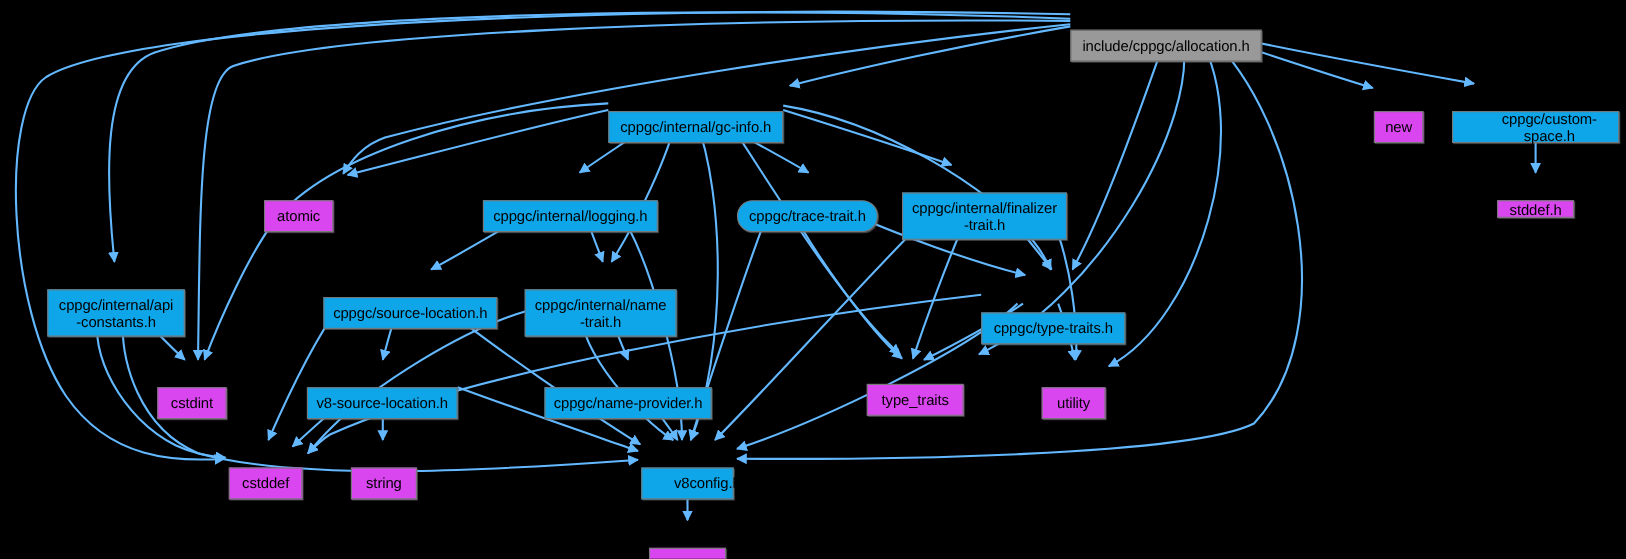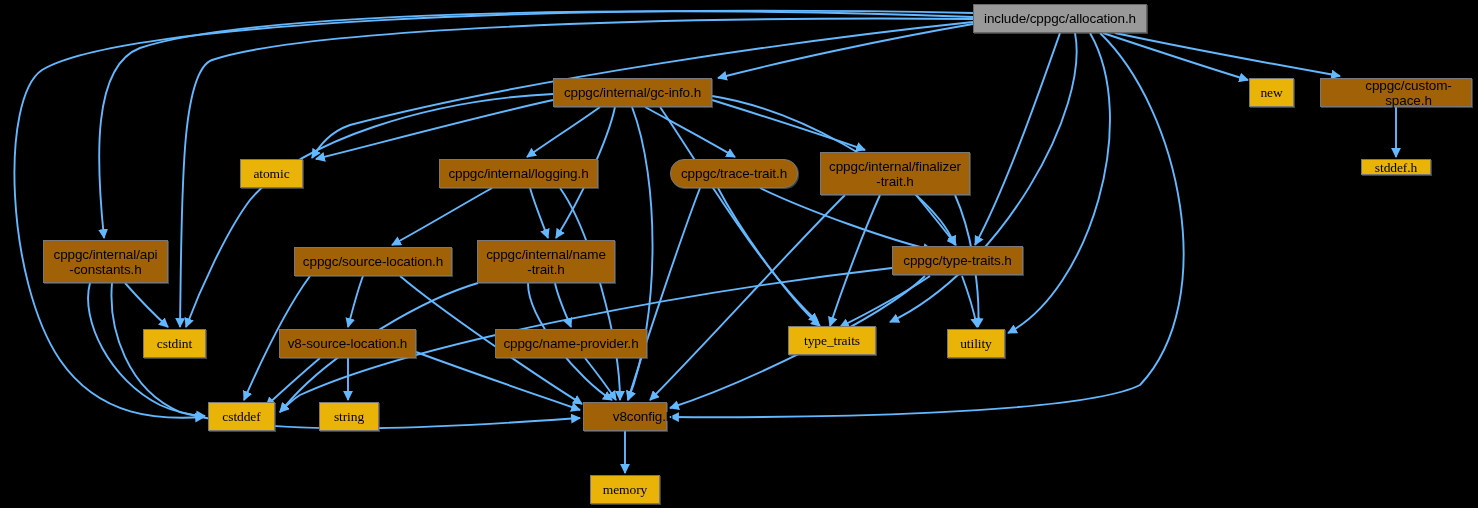--- a/index.html
+++ b/index.html
@@ -38,27 +38,27 @@
     align-items: center;
     justify-content: center;
     text-align: center;
     font-size: 13.5px;
     line-height: 15px;
     color: #000000;
     letter-spacing: -0.1px;
     white-space: pre-line;
     padding: 0 3px;
     box-shadow: 1px 1px 0 0 rgba(120,120,120,0.55);
+    margin-top: 23px;
   }
   .node.file {
-    background: #a16207;
+    background: #0ea5e9;
   }
   .node.sys {
-    background: #eab308;
-    font-family: Liberation Serif, serif;
+    background: #d946ef;
   }
   .node.current {
     background: #999999;
     border-color: #686868;
   }
 </style>
 </head>
 <body>
 
 <div id="graph">
@@ -144,21 +144,21 @@
     <div class="node file" style="left: 439px; top: 159px; width: 159px; height: 29px;">cppgc/internal/logging.h</div>
     <div class="node file" style="left: 670px; top: 159px; width: 128px; height: 29px; border-radius: 14px;">cppgc/trace-trait.h</div>
     <div class="node file" style="left: 820px; top: 152px; width: 150px; height: 43px;">cppgc/internal/finalizer
 -trait.h</div>
     <div class="node sys" style="left: 1361px; top: 159px; width: 70px; height: 16px;">stddef.h</div>
     <div class="node file" style="left: 43px; top: 240px; width: 125px; height: 43px;">cppgc/internal/api
 -constants.h</div>
     <div class="node file" style="left: 294px; top: 247px; width: 158px; height: 29px;">cppgc/source-location.h</div>
     <div class="node file" style="left: 477px; top: 240px; width: 138px; height: 43px;">cppgc/internal/name
 -trait.h</div>
-    <div class="node file" style="left: 892px; top: 246px; width: 131px; height: 29px;">cppgc/type-traits.h</div>
+    <div class="node file" style="left: 892px; top: 261px; width: 131px; height: 29px;">cppgc/type-traits.h</div>
     <div class="node sys" style="left: 143px; top: 329px; width: 63px; height: 29px;">cstdint</div>
     <div class="node file" style="left: 279px; top: 329px; width: 137px; height: 29px;">v8-source-location.h</div>
     <div class="node file" style="left: 495px; top: 329px; width: 152px; height: 29px;">cppgc/name-provider.h</div>
     <div class="node sys" style="left: 788px; top: 326px; width: 88px; height: 29px;">type_traits</div>
     <div class="node sys" style="left: 947px; top: 329px; width: 58px; height: 29px;">utility</div>
     <div class="node sys" style="left: 208px; top: 402px; width: 67px; height: 29px;">cstddef</div>
     <div class="node sys" style="left: 319px; top: 402px; width: 60px; height: 29px;">string</div>
     <div class="node file" style="left: 583px; top: 402px; width: 84px; height: 29px; padding-left: 39px;">v8config.h</div>
     <div class="node sys" style="left: 590px; top: 475px; width: 70px; height: 29px;">memory</div>
   </div>

